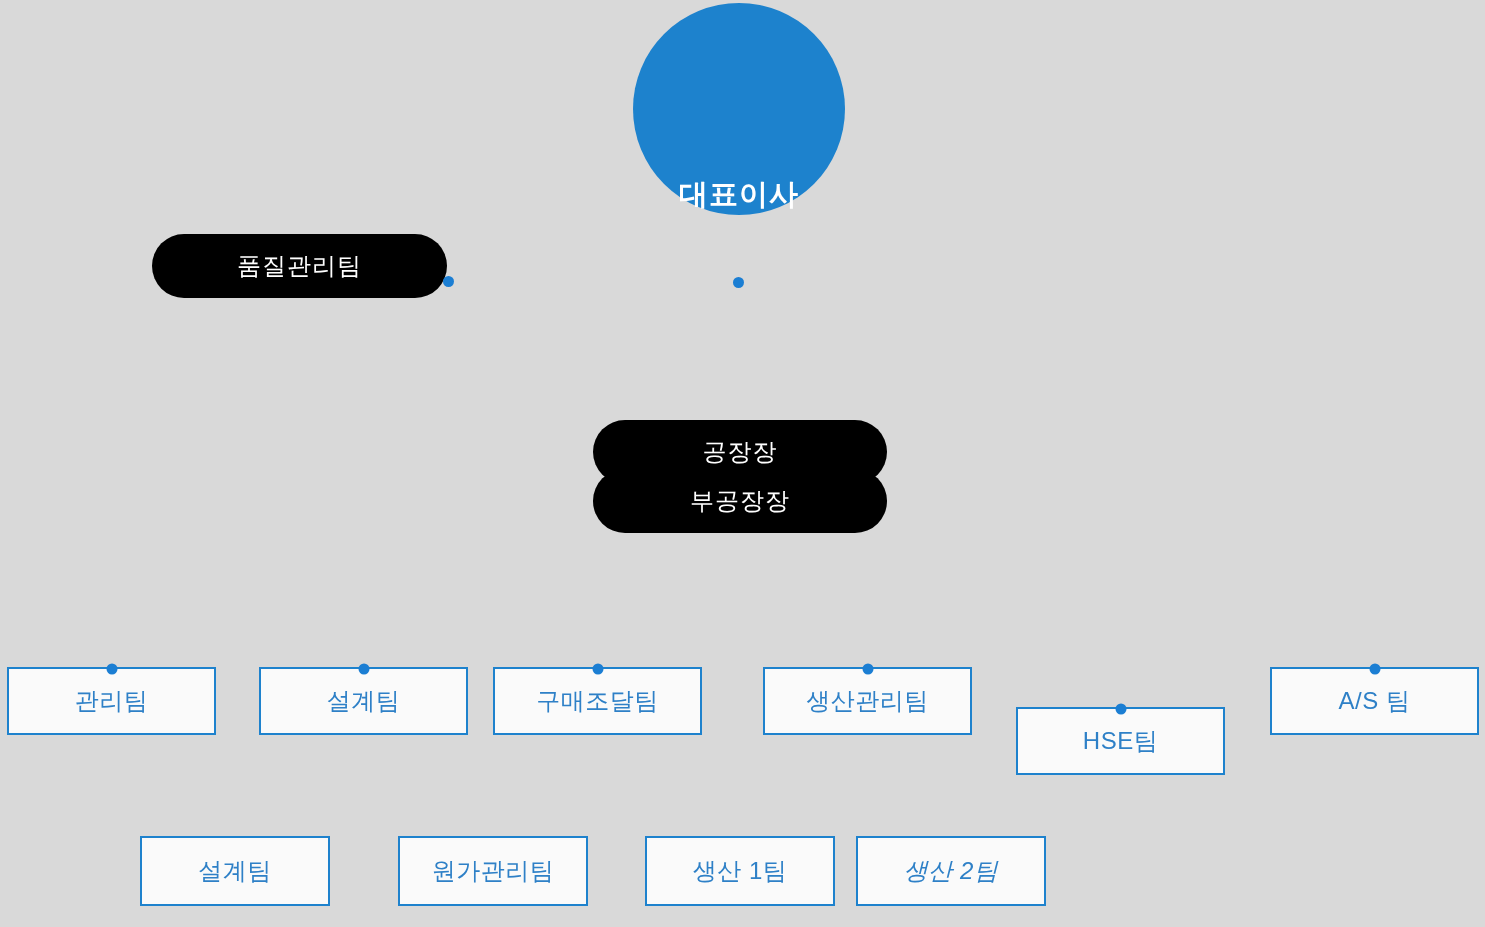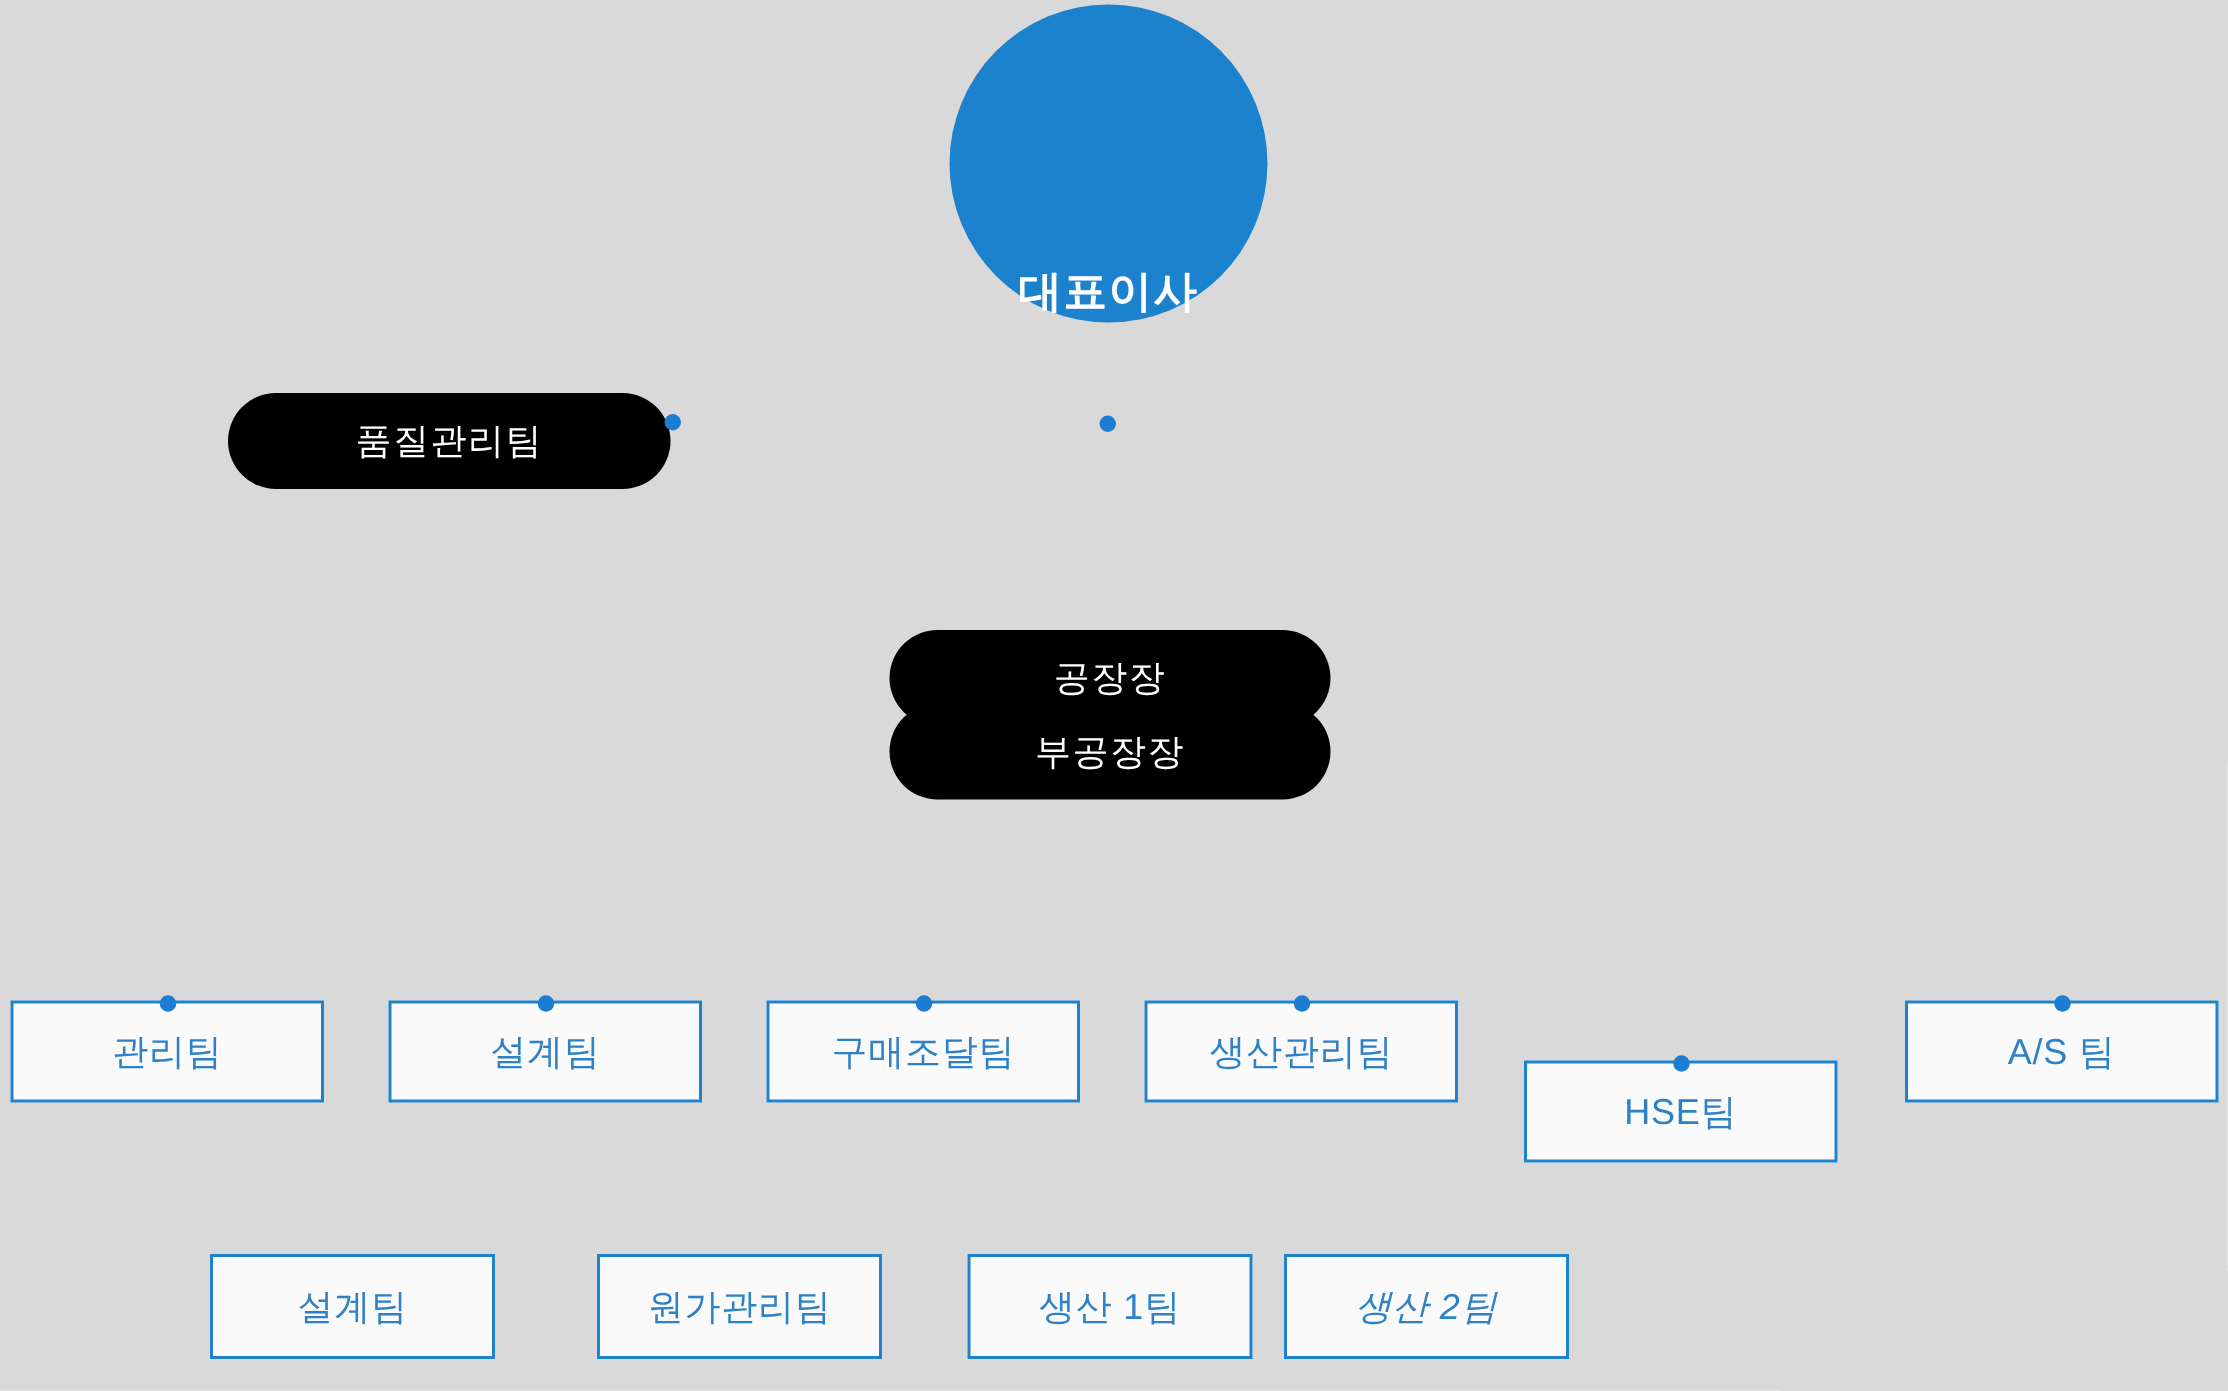--- a/index.html
+++ b/index.html
@@ -36,21 +36,21 @@
     border-radius: 32px;
     background: var(--node-black, #000000);
     display: flex;
     align-items: center;
     justify-content: center;
     color: #ffffff;
     font-size: 24px;
     font-weight: 500;
     letter-spacing: 1px;
   }
-  .pill.quality { left: 152px; top: 262px; width: 295px; }
+  .pill.quality { left: 152px; top: 234px; width: 295px; }
   .pill.plant-manager { left: 593px; top: 372px; width: 294px; margin-top: 48px; }
   .pill.deputy-plant-manager { left: 593px; top: 469px; width: 294px; align-items: center; }
   .dot {
     position: absolute;
     width: 11px;
     height: 11px;
     border-radius: 50%;
     background: var(--dot-blue, #1b7ed3);
   }
   .dot.quality-dot { left: 443px; top: 276px; }
@@ -70,21 +70,21 @@
     font-size: 24px;
     letter-spacing: 0.5px;
   }
   .dept-box .top-dot {
     left: 50%;
     top: 0;
     transform: translate(-50%, -50%);
   }
   .dept-0 { left: 7px; }
   .dept-1 { left: 259px; }
-  .dept-2 { left: 511px; }
+  .dept-2 { left: 493px; }
   .dept-3 { left: 763px; }
   .dept-4 { left: 1016px; margin-top: 40px; }
   .dept-5 { left: 1270px; }
   .sub-box {
     position: absolute;
     top: 836px;
     width: 190px;
     height: 70px;
     background: var(--box-fill, #fafafa);
     border: 2px solid var(--box-border, #1e82cd);

